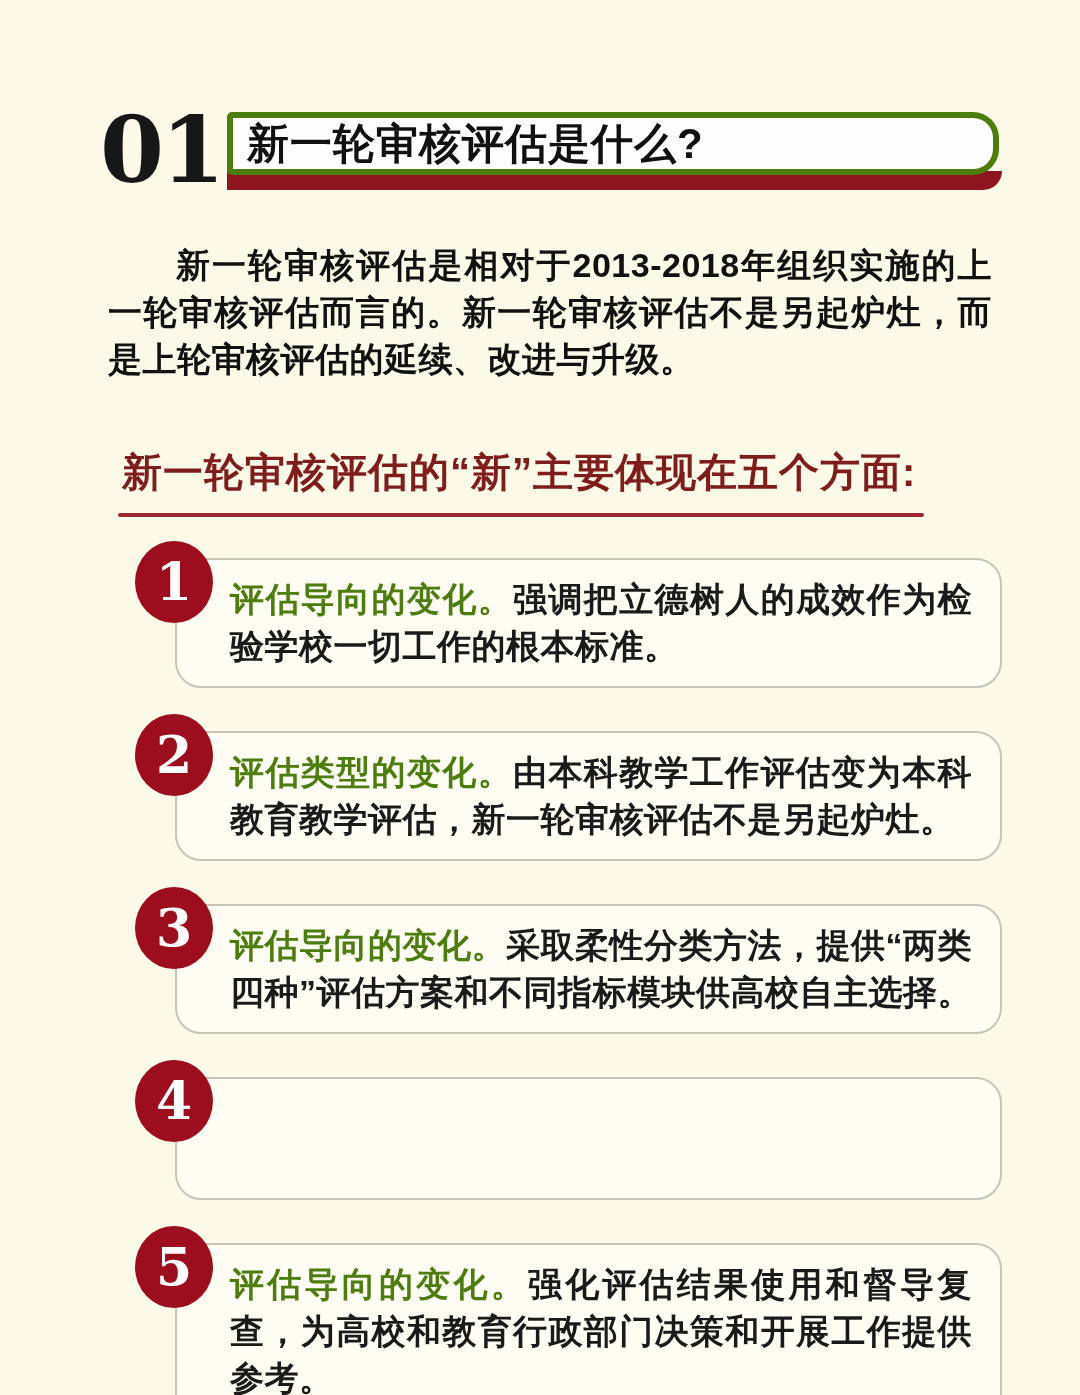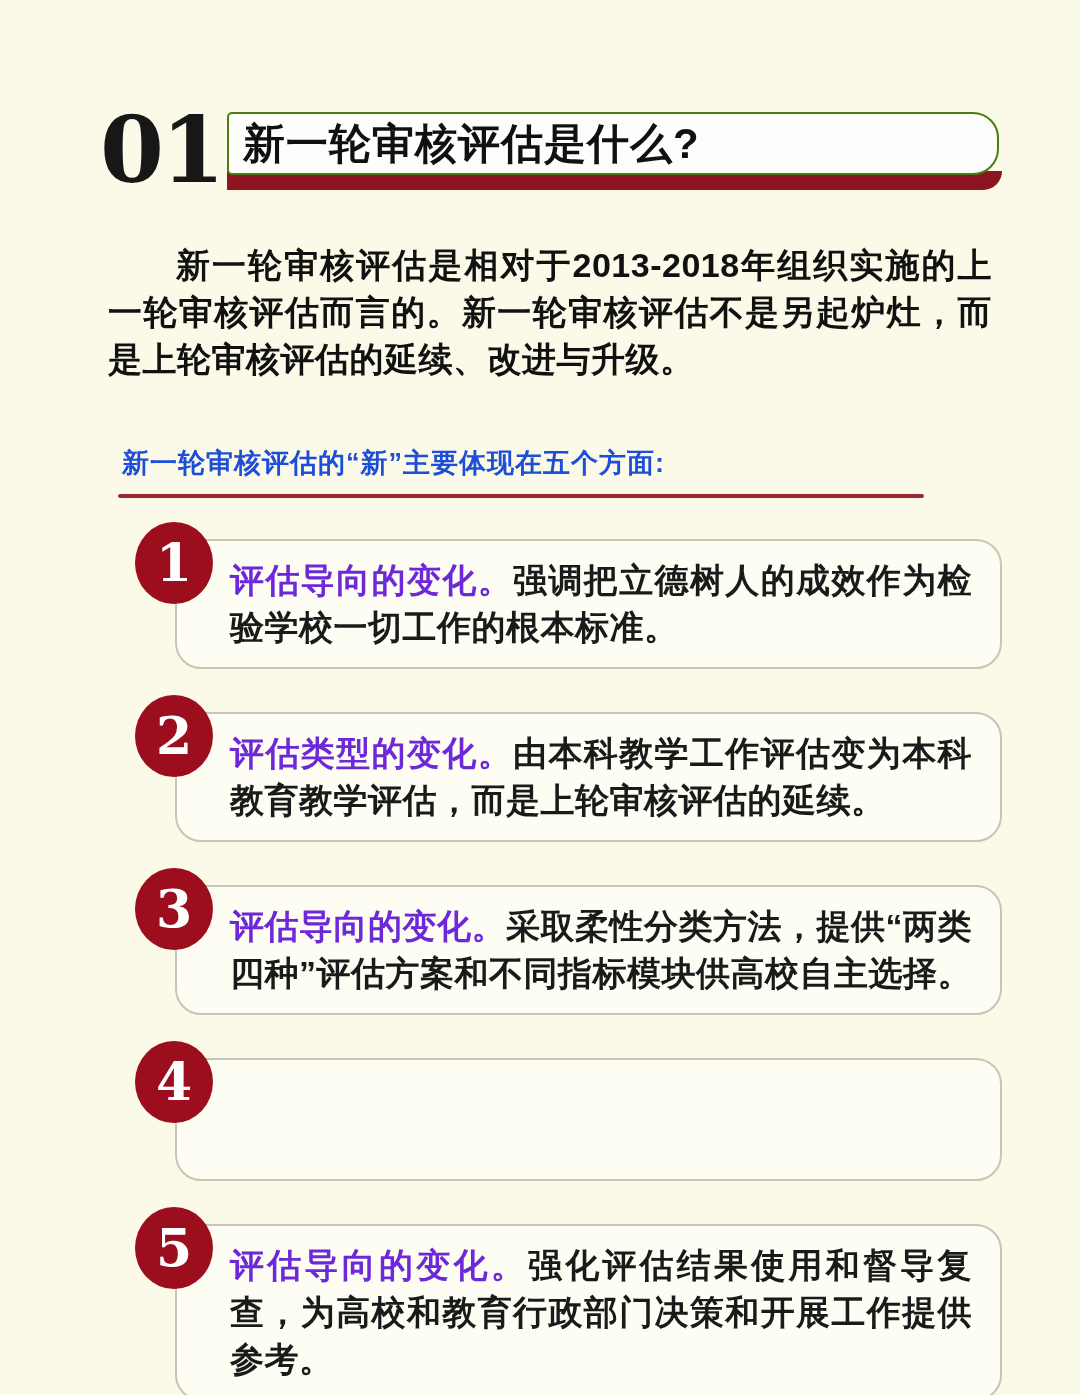--- a/index.html
+++ b/index.html
@@ -43,21 +43,21 @@
     position: absolute;
     left: 0; right: 0; bottom: 0;
     height: 19px;
     background: #8D1520;
     border-radius: 0 0 24px 0;
   }
   .banner-white {
     position: absolute;
     left: 0; right: 3px; top: 0; bottom: 15px;
     background: #FDFDFD;
-    border: 2px solid #4d7c0f;
+    border: 6px solid #4d7c0f;
     border-radius: 5px 26px 26px 5px;
     box-sizing: border-box;
     display: flex;
     align-items: center;
     padding-left: 14px;
   }
   .banner-title {
     font-size: 42px;
     font-weight: bold;
     letter-spacing: 1px;
@@ -73,24 +73,24 @@
     line-height: 47px;
     letter-spacing: 0.5px;
     text-indent: 2em;
     color: #111111;
     text-align: justify;
   }
 
   
   .subtitle {
     margin: 62px 80px 0 122px;
-    font-size: 27px;
+    font-size: 40px;
     font-weight: bold;
     letter-spacing: 1px;
-    color: #1d4ed8;
+    color: #7f1d1d;
     white-space: nowrap;
   }
   .subtitle-rule {
     margin: 13px 0 0 118px;
     width: 806px;
     height: 4px;
     background: #9E2A31;
     border-radius: 2px;
   }
 
@@ -132,21 +132,21 @@
   .item-text {
     margin: 0;
     font-size: 34px;
     font-weight: bold;
     line-height: 47px;
     letter-spacing: 0.5px;
     color: #1A1A1A;
     text-align: justify;
   }
   .hl {
-    color: #6d28d9;
+    color: #4d7c0f;
     margin-top: 24px;
   }
 </style>
 </head>
 <body>
 
 <div class="page">
 
   <div class="header-row">
     <div class="big-num">01</div>
@@ -169,21 +169,21 @@
       <div class="num-circle">
         <span>1</span>
       </div>
       <p class="item-text"><span class="hl">评估导向的变化。</span><span>强调把立德树人的成效作为检验学校一切工作的根本标准。</span></p>
     </div>
 
     <div class="item">
       <div class="num-circle">
         <span>2</span>
       </div>
-      <p class="item-text"><span class="hl">评估类型的变化。</span><span>由本科教学工作评估变为本科教育教学评估，而是上轮审核评估的延续。</span></p>
+      <p class="item-text"><span class="hl">评估类型的变化。</span><span>由本科教学工作评估变为本科教育教学评估，新一轮审核评估不是另起炉灶。</span></p>
     </div>
 
     <div class="item">
       <div class="num-circle">
         <span>3</span>
       </div>
       <p class="item-text"><span class="hl">评估导向的变化。</span><span>采取柔性分类方法，提供“两类四种”评估方案和不同指标模块供高校自主选择。</span></p>
     </div>
 
     <div class="item">

